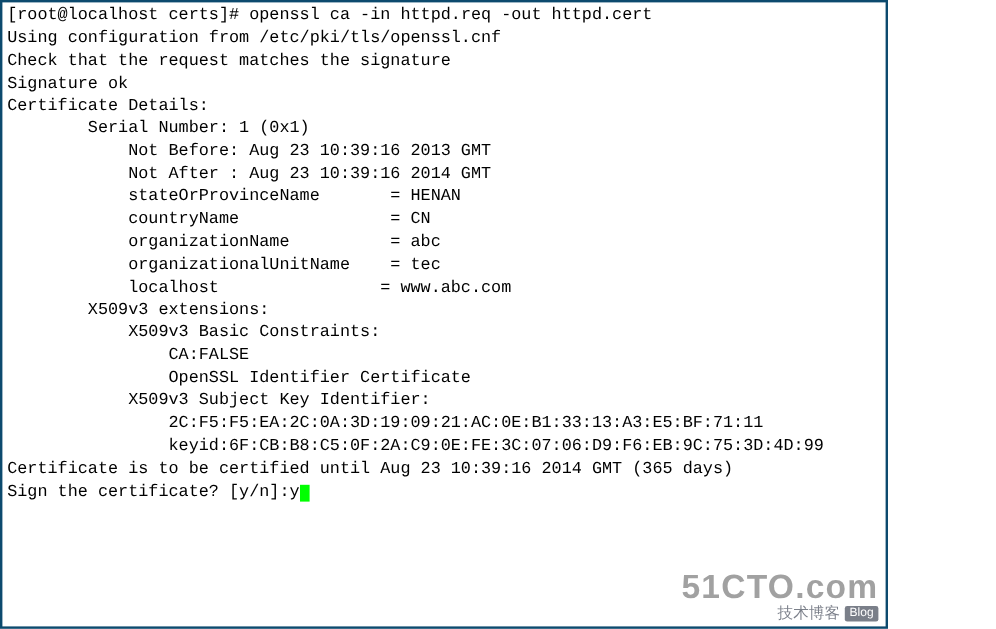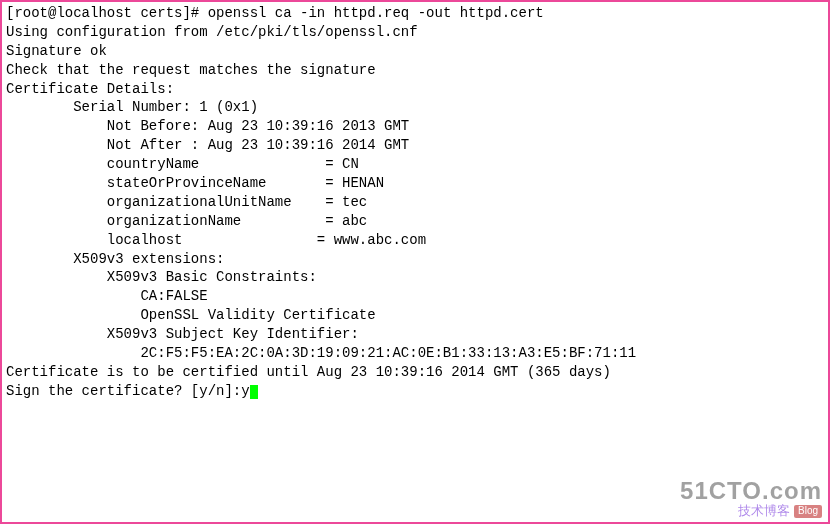--- a/index.html
+++ b/index.html
@@ -8,22 +8,22 @@
     font-size: 14px;
     line-height: 1.35;
     color: #000;
     background: #fff;
     width: 830px;
     height: 524px;
     position: relative;
     overflow: hidden;
   }
   .frame {
-    border: 2px solid #ec4899;
-    width: 830px;
+    border: 2px solid #0c4a6e;
+    width: 740px;
     height: 524px;
     padding: 2px 4px;
     position: relative;
     overflow: hidden;
   }
   .line { white-space: pre; }
   .cursor {
     display: inline-block;
     width: 8px;
     height: 14px;
@@ -35,63 +35,64 @@
     right: 6px;
     bottom: 4px;
     text-align: right;
     font-family: Arial, sans-serif;
     color: #666;
     opacity: 0.55;
     pointer-events: none;
     line-height: 1.05;
   }
   .watermark .big {
-    font-size: 24px;
+    font-size: 28px;
     font-weight: bold;
     letter-spacing: 1px;
     color: #555;
   }
   .watermark .small {
     font-size: 13px;
-    color: #6d28d9;
+    color: #0f172a;
   }
   .watermark .blog {
     display: inline-block;
-    background: #b91c1c;
+    background: #0f172a;
     color: #fff;
     font-size: 10px;
     padding: 1px 4px;
     margin-left: 4px;
     border-radius: 2px;
     vertical-align: middle;
   }
 </style>
 </head>
 <body>
 <div class="frame">
 
 <div class="line"><span>[root@localhost certs]# </span><span>openssl ca -in httpd.req -out httpd.cert</span></div>
 <div class="line">Using configuration from /etc/pki/tls/openssl.cnf</div>
+<div class="line">Check that the request matches the signature</div>
 <div class="line">Signature ok</div>
-<div class="line">Check that the request matches the signature</div>
 <div class="line">Certificate Details:</div>
 <div class="line">        Serial Number: 1 (0x1)</div>
 <div class="line">            Not Before: Aug 23 10:39:16 2013 GMT</div>
 <div class="line">            Not After : Aug 23 10:39:16 2014 GMT</div>
+<div class="line">            stateOrProvinceName       = HENAN</div>
 <div class="line">            countryName               = CN</div>
-<div class="line">            stateOrProvinceName       = HENAN</div>
+<div class="line">            organizationName          = abc</div>
 <div class="line">            organizationalUnitName    = tec</div>
-<div class="line">            organizationName          = abc</div>
 <div class="line">            localhost                = www.abc.com</div>
 <div class="line">        X509v3 extensions:</div>
 <div class="line">            X509v3 Basic Constraints: </div>
 <div class="line">                CA:FALSE</div>
-<div class="line">                OpenSSL Validity Certificate</div>
+<div class="line">                OpenSSL Identifier Certificate</div>
 <div class="line">            X509v3 Subject Key Identifier: </div>
 <div class="line">                2C:F5:F5:EA:2C:0A:3D:19:09:21:AC:0E:B1:33:13:A3:E5:BF:71:11</div>
+<div class="line">                keyid:6F:CB:B8:C5:0F:2A:C9:0E:FE:3C:07:06:D9:F6:EB:9C:75:3D:4D:99</div>
 <div class="line"></div>
 <div class="line">Certificate is to be certified until Aug 23 10:39:16 2014 GMT (365 days)</div>
 <div class="line"><span>Sign the certificate? [y/n]:</span><span>y</span><span class="cursor"></span></div>
 
 <div class="watermark">
   <div class="big">51CTO.com</div>
   <div>
     <span class="small">技术博客</span><span class="blog">Blog</span>
   </div>
 </div>

